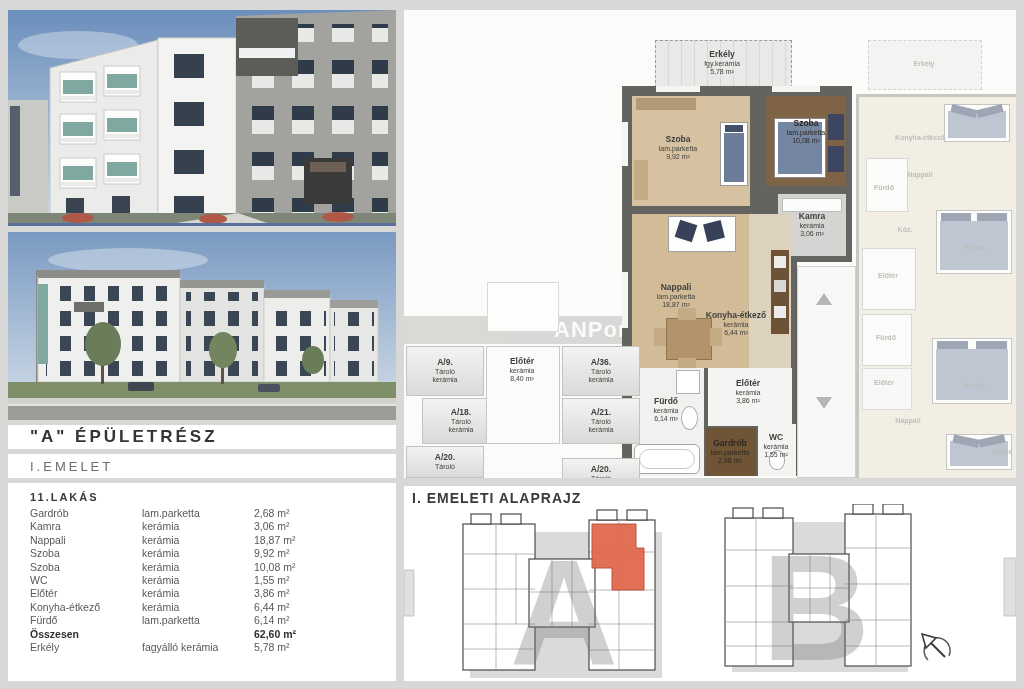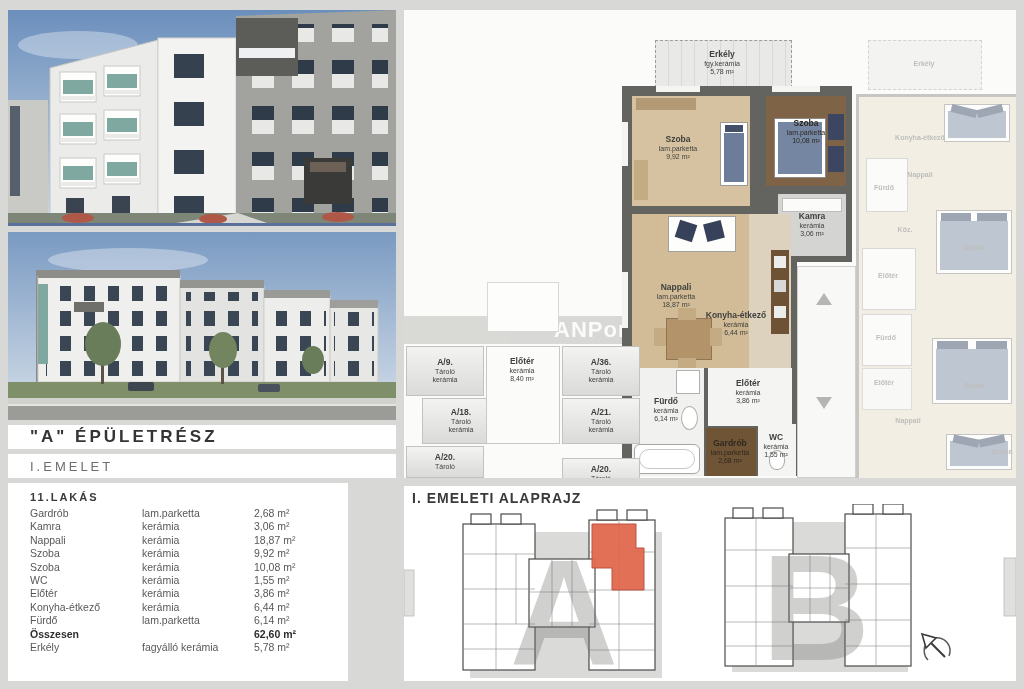--- a/index.html
+++ b/index.html
@@ -6,21 +6,21 @@
   #page{position:relative;width:1024px;height:689px;background:#d8d8d6;overflow:hidden;
         font-family:"Liberation Sans",sans-serif;color:#4c4c4a;}
   .panel{position:absolute;background:#ffffff;}
   
   .bandtitle{position:absolute;background:#fff;display:flex;align-items:center;}
   #sec-title{left:8px;top:425px;width:388px;height:24px;}
   #sec-title span{margin-left:22px;font-size:17px;font-weight:bold;letter-spacing:3px;color:#343436;}
   #floor-title{left:8px;top:454px;width:388px;height:24px;}
   #floor-title span{margin-left:22px;font-size:13px;letter-spacing:3px;color:#6e6e6c;}
   
-  #table-panel{left:8px;top:483px;width:340px;height:198px;}
+  #table-panel{left:8px;top:483px;width:388px;height:198px;}
   #apt-title{margin:8px 0 4px 22px;font-size:11px;font-weight:bold;letter-spacing:2px;color:#3a3a3c;}
   .trow{display:grid;grid-template-columns:112px 112px auto;padding-left:22px;
         font-size:10.5px;line-height:13.4px;color:#58585a;}
   .trow.total{font-weight:bold;color:#2e2e30;}
   
   #plan{left:404px;top:10px;width:612px;height:468px;background:#fbfbf9;overflow:hidden;}
   #overviewp{left:404px;top:486px;width:612px;height:195px;}
   .abs{position:absolute;}
   .wall{position:absolute;background:#63635f;}
   .room{position:absolute;}

